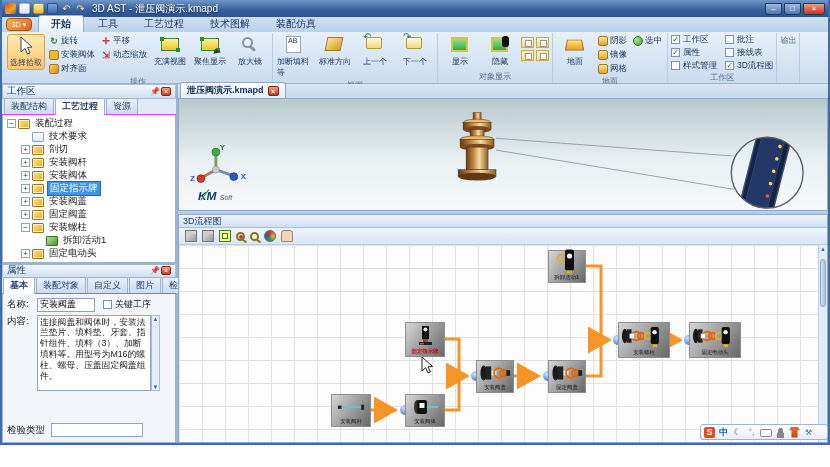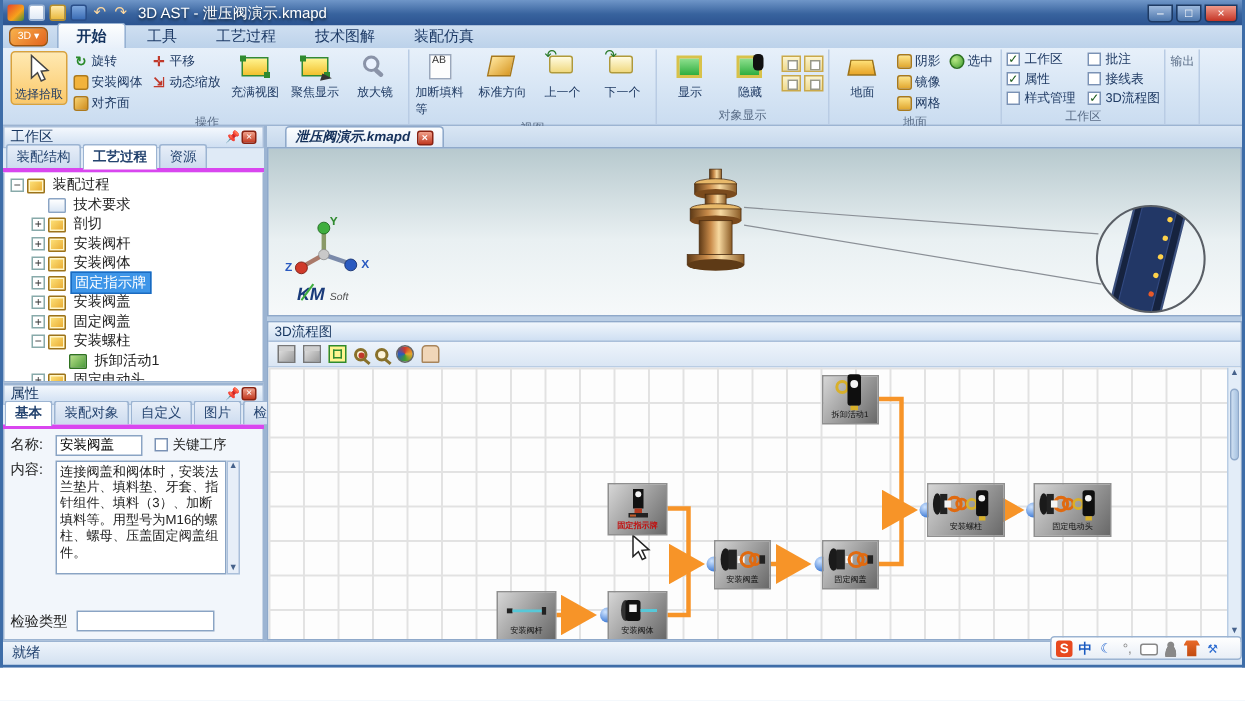--- a/index.html
+++ b/index.html
@@ -76,21 +76,21 @@
   .ico-xls { position:absolute; left:2px; top:1px; width:15px; height:17px; background:#fff; border:1px solid #aaa; }
   .ico-xls:after { content:""; position:absolute; left:2px; top:3px; width:9px; height:10px; background:linear-gradient(#5ab86a,#1f7a34); }
 
   
   .content { flex:1; display:flex; min-height:0; background:#c6d8ec; }
   .leftcol { width:176px; flex:0 0 auto; display:flex; flex-direction:column; border-right:2px solid #9cb4d2; background:#e8f0fa; }
   .panel-h { height:15px; background:linear-gradient(#f4f8fd,#cfdff2); border:1px solid #aabfda; display:flex; align-items:center; font-size:9.5px; color:#16355f; padding:0 4px; flex:0 0 auto; }
   .panel-h .ph-btns { margin-left:auto; display:flex; gap:2px; }
   .ph-pin { width:9px; height:9px; font-size:8px; line-height:9px; color:#35507a; text-align:center; }
   .ph-close { width:10px; height:9px; background:linear-gradient(#f0a08a,#c23a22); border:1px solid #8a2212; color:#fff; font-size:7px; line-height:8px; text-align:center; border-radius:2px; }
-  .ptabs { display:flex; align-items:flex-end; height:16px; background:#dfeaf6; border-bottom:3px solid #d946ef; padding-left:2px; flex:0 0 auto; }
+  .ptabs { display:flex; align-items:flex-end; height:16px; background:#dfeaf6; border-bottom:1px solid #d946ef; padding-left:2px; flex:0 0 auto; }
   .ptab { font-size:9px; padding:1px 6px; border:1px solid #9cb4d2; border-bottom:none; background:linear-gradient(#e7eef8,#cddcef); color:#24436f; border-radius:2px 2px 0 0; margin-right:1px; white-space:nowrap; }
   .ptab.active { background:#fff; font-weight:bold; position:relative; top:1px; padding-bottom:2px; }
   .treebox { flex:1; background:#fff; border:1px solid #9cb4d2; border-top:none; overflow:hidden; padding:2px 0; }
   .trow { display:flex; align-items:center; height:13px; font-size:9.5px; color:#222; white-space:nowrap; }
   .texp { width:9px; height:9px; border:1px solid #8aa; background:#fff; font-size:8px; line-height:7px; text-align:center; color:#333; margin-right:2px; flex:0 0 auto; }
   .texp.none { border:none; background:transparent; }
   .ticon { width:12px; height:10px; margin-right:3px; flex:0 0 auto; border-radius:1px; }
   .ticon.process,.ticon.step { background:linear-gradient(135deg,#ffe780,#e8a62a); border:1px solid #9c731a; box-shadow:inset 0 0 0 1px #fff6c8; }
   .ticon.doc { background:linear-gradient(#fff,#dbe7f5); border:1px solid #8aa4c4; }
   .ticon.activity { background:linear-gradient(135deg,#b8e088,#4a9a3a); border:1px solid #2f7220; }
@@ -104,21 +104,21 @@
   .keyproc { display:flex; align-items:center; gap:3px; margin-left:8px; font-size:9px; }
   .content-area { flex:0 0 auto; display:flex; }
   .ctext { width:114px; height:76px; border:1px solid #8aa4c4; background:#fff; font-size:8.8px; line-height:1.25; padding:1px 2px; color:#222; overflow:hidden; }
   .vscroll { width:9px; height:76px; border:1px solid #aabfda; background:#e7eef8; display:flex; flex-direction:column; justify-content:space-between; align-items:center; font-size:6px; color:#46628c; }
   .btnrow { display:flex; gap:4px; margin-top:4px; }
   .sbtn { font-size:9px; padding:1px 7px; background:linear-gradient(#fdfdfd,#dfe7f2); border:1px solid #8aa4c4; border-radius:2px; color:#1a3560; }
   .sbtn.focus { border:2px solid #3a6fb5; padding:0 6px; }
 
   
   .maincol { flex:1; display:flex; flex-direction:column; min-width:0; background:#c6d8ec; }
-  .doctabs { height:14px; display:flex; padding-left:12px; background:linear-gradient(#d9e6f4,#c6d8ec); flex:0 0 auto;font-style:italic; }
+  .doctabs { height:14px; display:flex; align-items:flex-end; padding-left:2px; background:linear-gradient(#d9e6f4,#c6d8ec); flex:0 0 auto; }
   .dtab { display:flex; align-items:center; gap:4px; background:linear-gradient(#fdfefe,#e4edf8); border:1px solid #8fa9ca; border-bottom:none; border-radius:3px 3px 0 0; font-size:9px; font-weight:bold; color:#14305a; padding:1px 6px; }
   .dclose { width:11px; height:10px; background:linear-gradient(#f0a08a,#c23a22); border:1px solid #8a2212; color:#fff; font-size:7px; line-height:9px; text-align:center; border-radius:2px; }
   .viewport { height:113px; position:relative; border:1px solid #8fa9ca; background:linear-gradient(#b7c9ce,#e9f0f2 55%,#f6f9fa); flex:0 0 auto; overflow:hidden; }
   .viewport svg { position:absolute; left:0; top:0; width:100%; height:100%; }
   .splitter { height:3px; background:#b9cde4; flex:0 0 auto; }
   .fcpanel { flex:1; display:flex; flex-direction:column; min-height:0; border:1px solid #8fa9ca; }
   .fc-h { height:13px; background:linear-gradient(#f0f6fc,#cfdff2); border-bottom:1px solid #aabfda; display:flex; align-items:center; padding:0 4px; font-size:9px; color:#16355f; flex:0 0 auto; }
   .fc-tools { height:17px; background:linear-gradient(#eef4fb,#dae6f4); border-bottom:1px solid #b9cde4; display:flex; align-items:center; gap:5px; padding:0 6px; flex:0 0 auto; }
   .fcico { width:12px; height:12px; position:relative; display:inline-block; }
   .fcico.cube { background:linear-gradient(135deg,#e8e8e8,#9a9a9a); border:1px solid #777; }
@@ -713,23 +713,20 @@
                     <rect x="33" y="20.5" width="4.5" height="3" fill="#d8b02a"></rect>
                   </svg>
                 </div>
                 <div class="nlabel">固定电动头</div>
               </div>
             </div>
         </div>
       </div>
     </div>
 
-    <div class="statusbar">
-      <span>就绪</span>
-    </div>
   </div>
 
   <div class="ime">
     <span class="imeico ime-s">S</span>
     <span class="imeico ime-zh">中</span>
     <span class="imeico ime-moon">☾</span>
     <span class="imeico" style="color:#888;">°,</span>
     <span class="imeico ime-kbd"></span>
     <span class="imeico ime-person"></span>
     <span class="imeico ime-shirt"></span>

